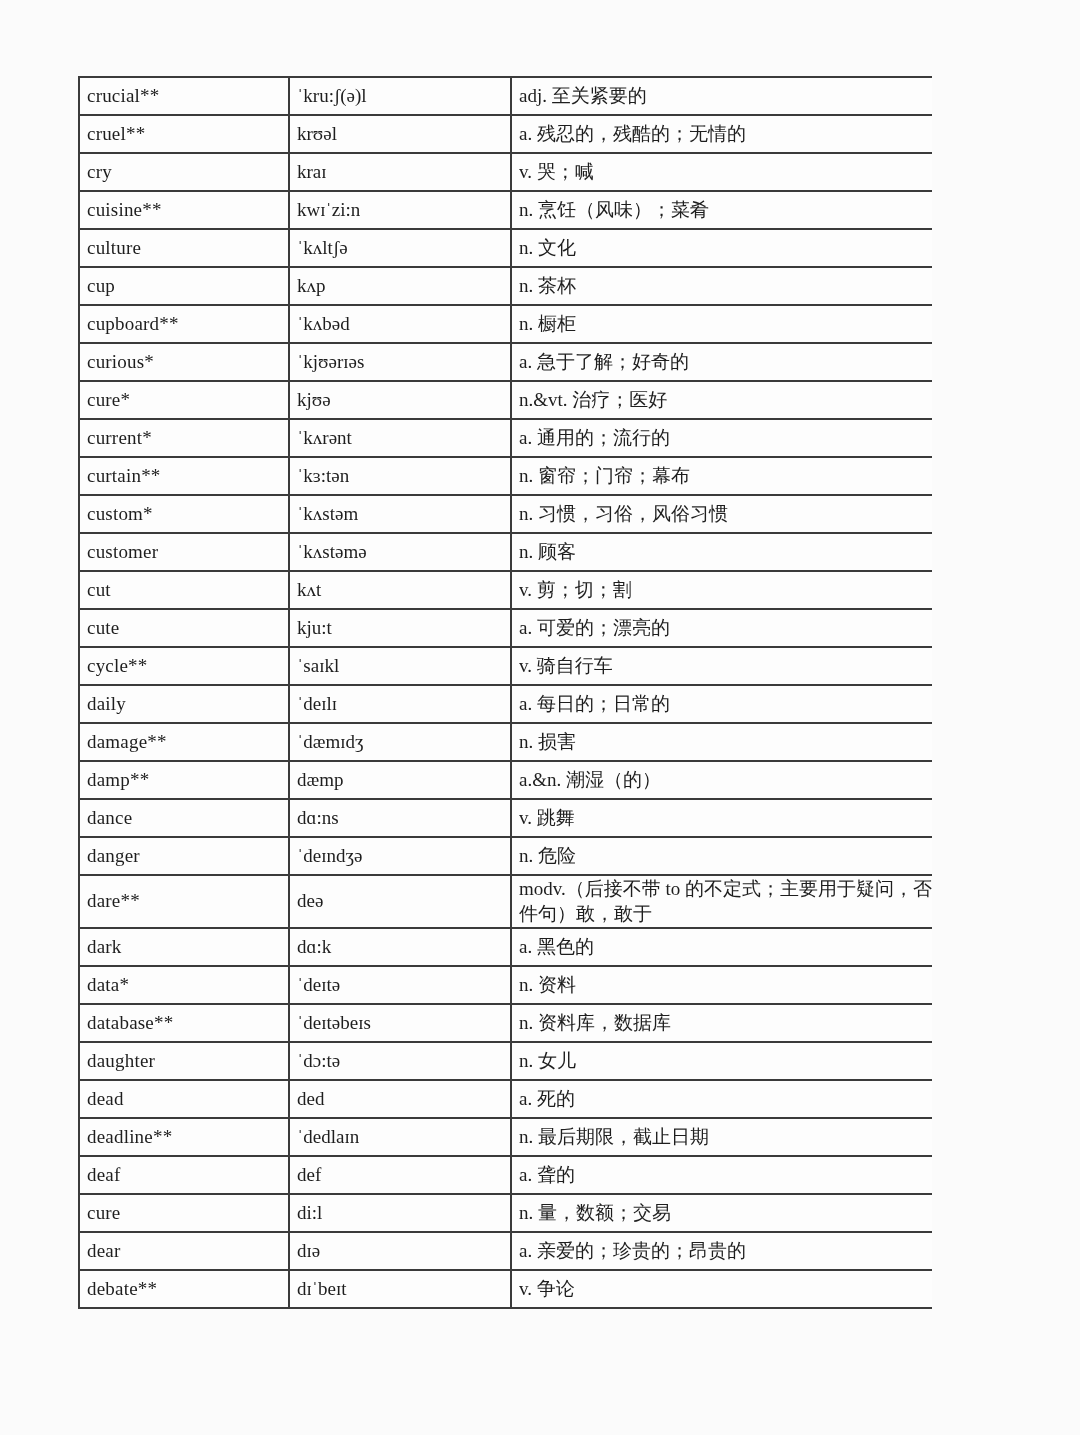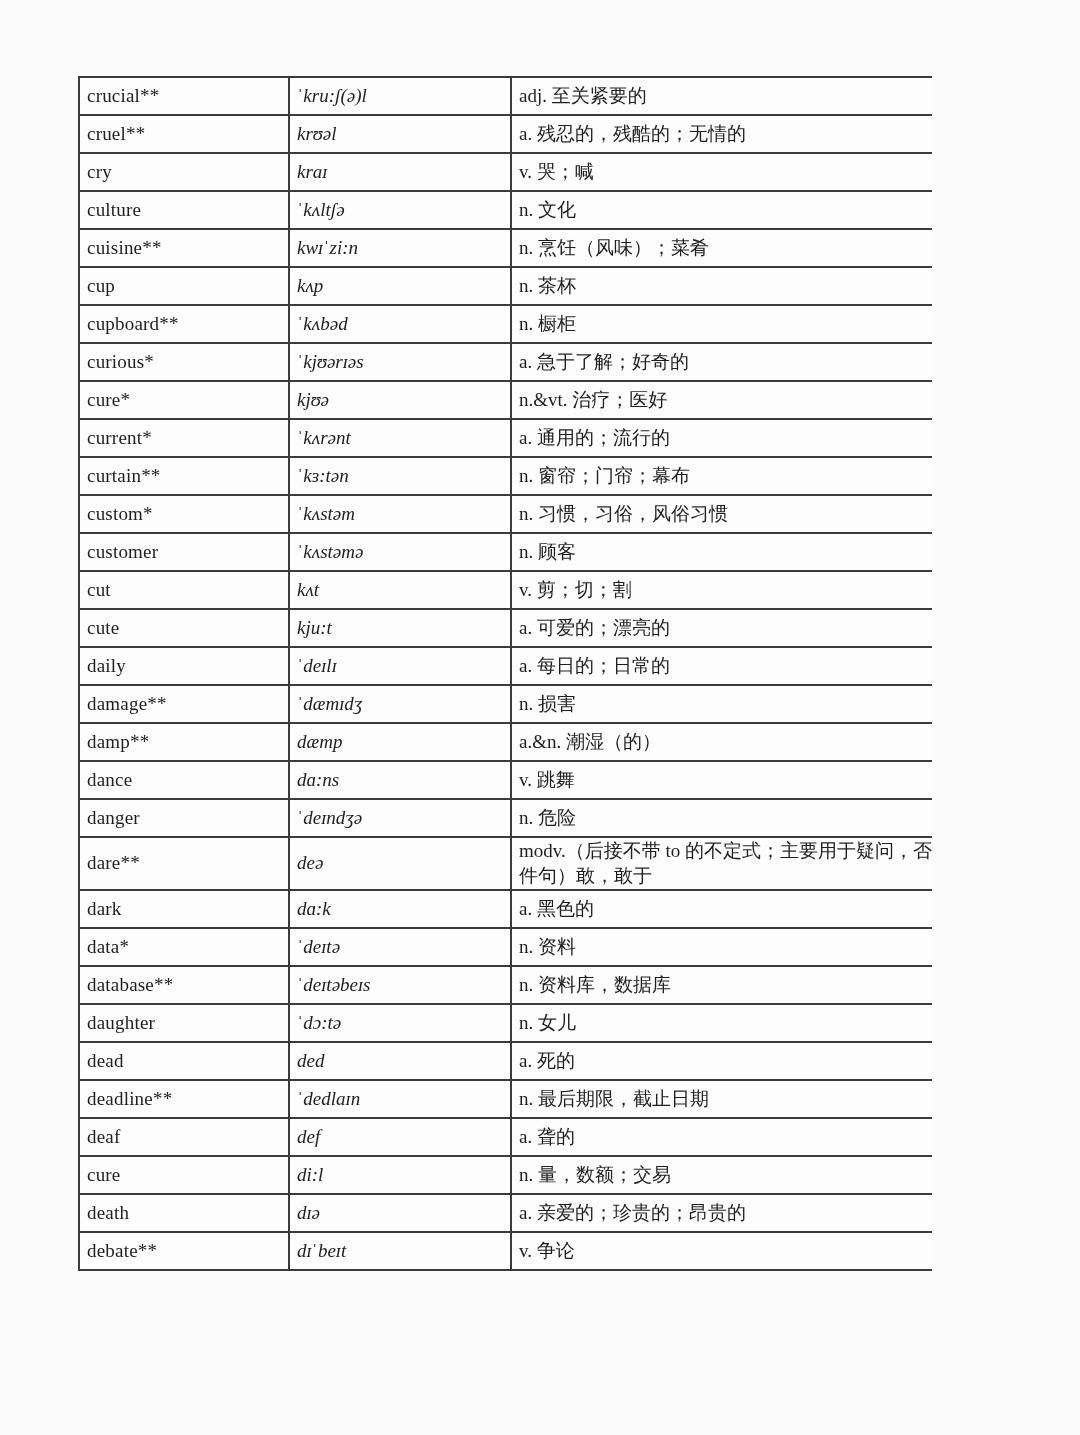--- a/index.html
+++ b/index.html
@@ -31,21 +31,21 @@
     height: 34px;
     padding: 1px 7px;
     vertical-align: middle;
     font-size: 19px;
     line-height: 1.3;
     color: #1e1e1e;
     font-family: "Liberation Serif", "DejaVu Serif", serif;
     overflow: hidden;
   }
   td.c-word      { width: 210px; letter-spacing: 0.2px; }
-  td.c-phonetic  { width: 222px; font-style: italic; }
+  td.c-phonetic  { width: 222px; }
   td.c-def       { width: 493px; }
 </style>
 </head>
 <body>
 
 <div class="page">
   <table class="vocab">
     <colgroup>
       <col style="width:210px">
       <col style="width:222px">
@@ -61,30 +61,30 @@
           <td class="c-word">cruel**</td>
           <td class="c-phonetic">krʊəl</td>
           <td class="c-def">a. 残忍的，残酷的；无情的</td>
         </tr>
         <tr>
           <td class="c-word">cry</td>
           <td class="c-phonetic">kraɪ</td>
           <td class="c-def">v. 哭；喊</td>
         </tr>
         <tr>
+          <td class="c-word">cuisine**</td>
+          <td class="c-phonetic">kwɪˈzi:n</td>
+          <td class="c-def">n. 烹饪（风味）；菜肴</td>
+        </tr>
+        <tr>
           <td class="c-word">culture</td>
           <td class="c-phonetic">ˈkʌltʃə</td>
           <td class="c-def">n. 文化</td>
         </tr>
         <tr>
-          <td class="c-word">cuisine**</td>
-          <td class="c-phonetic">kwɪˈzi:n</td>
-          <td class="c-def">n. 烹饪（风味）；菜肴</td>
-        </tr>
-        <tr>
           <td class="c-word">cup</td>
           <td class="c-phonetic">kʌp</td>
           <td class="c-def">n. 茶杯</td>
         </tr>
         <tr>
           <td class="c-word">cupboard**</td>
           <td class="c-phonetic">ˈkʌbəd</td>
           <td class="c-def">n. 橱柜</td>
         </tr>
         <tr>
@@ -121,20 +121,25 @@
           <td class="c-word">cut</td>
           <td class="c-phonetic">kʌt</td>
           <td class="c-def">v. 剪；切；割</td>
         </tr>
         <tr>
           <td class="c-word">cute</td>
           <td class="c-phonetic">kju:t</td>
           <td class="c-def">a. 可爱的；漂亮的</td>
         </tr>
         <tr>
+          <td class="c-word">cycle**</td>
+          <td class="c-phonetic">ˈsaɪkl</td>
+          <td class="c-def">v. 骑自行车</td>
+        </tr>
+        <tr>
           <td class="c-word">daily</td>
           <td class="c-phonetic">ˈdeɪlɪ</td>
           <td class="c-def">a. 每日的；日常的</td>
         </tr>
         <tr>
           <td class="c-word">damage**</td>
           <td class="c-phonetic">ˈdæmɪdʒ</td>
           <td class="c-def">n. 损害</td>
         </tr>
         <tr>
@@ -191,21 +196,21 @@
           <td class="c-word">deaf</td>
           <td class="c-phonetic">def</td>
           <td class="c-def">a. 聋的</td>
         </tr>
         <tr>
           <td class="c-word">cure</td>
           <td class="c-phonetic">di:l</td>
           <td class="c-def">n. 量，数额；交易</td>
         </tr>
         <tr>
-          <td class="c-word">death</td>
+          <td class="c-word">dear</td>
           <td class="c-phonetic">dɪə</td>
           <td class="c-def">a. 亲爱的；珍贵的；昂贵的</td>
         </tr>
         <tr>
           <td class="c-word">debate**</td>
           <td class="c-phonetic">dɪˈbeɪt</td>
           <td class="c-def">v. 争论</td>
         </tr>
       </tbody>
   </table>

